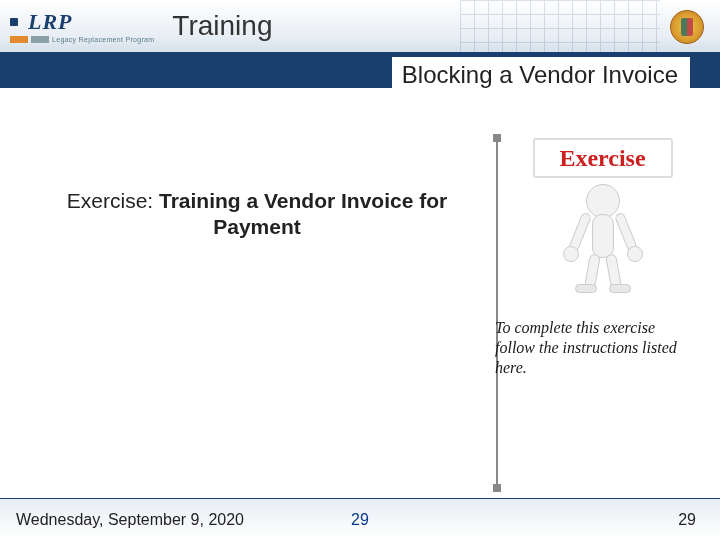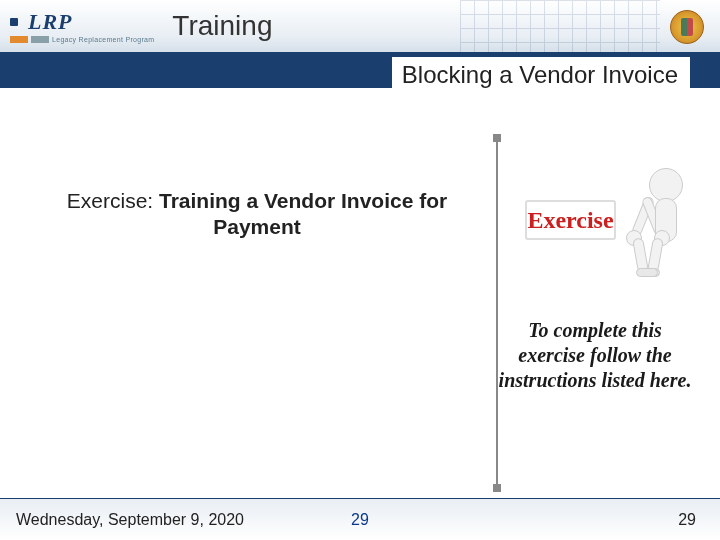--- a/index.html
+++ b/index.html
@@ -128,21 +128,21 @@
   .exercise-title .ebold {
     font-weight: 700;
   }
   .figure {
     position: absolute;
     right: 40px;
     top: 50px;
     width: 155px;
     height: 170px;
     display: flex;
-    flex-direction: row;
+    flex-direction: column;
     align-items: center;
   }
   .sign {
     width: 140px;
     height: 40px;
     background: #ffffff;
     border: 2px solid #ddd;
     border-radius: 3px;
     color: #cc2020;
     font-weight: 900;
@@ -206,24 +206,24 @@
     height: 8px;
     background: #888;
   }
   .vline::before { top: -4px; }
   .vline::after { bottom: -4px; }
   .instructions {
     position: absolute;
     right: 25px;
     top: 230px;
     width: 200px;
-    text-align: center;
-    font-size: 20px;
+    text-align: left;
+    font-size: 16px;
     font-style: italic;
-    font-weight: 700;
+    font-weight: 400;
     font-family: Georgia, 'Times New Roman', serif;
     line-height: 1.25;
     color: #1a1a1a;
   }
   .footer {
     position: absolute;
     left: 0;
     bottom: 0;
     width: 100%;
     height: 42px;

